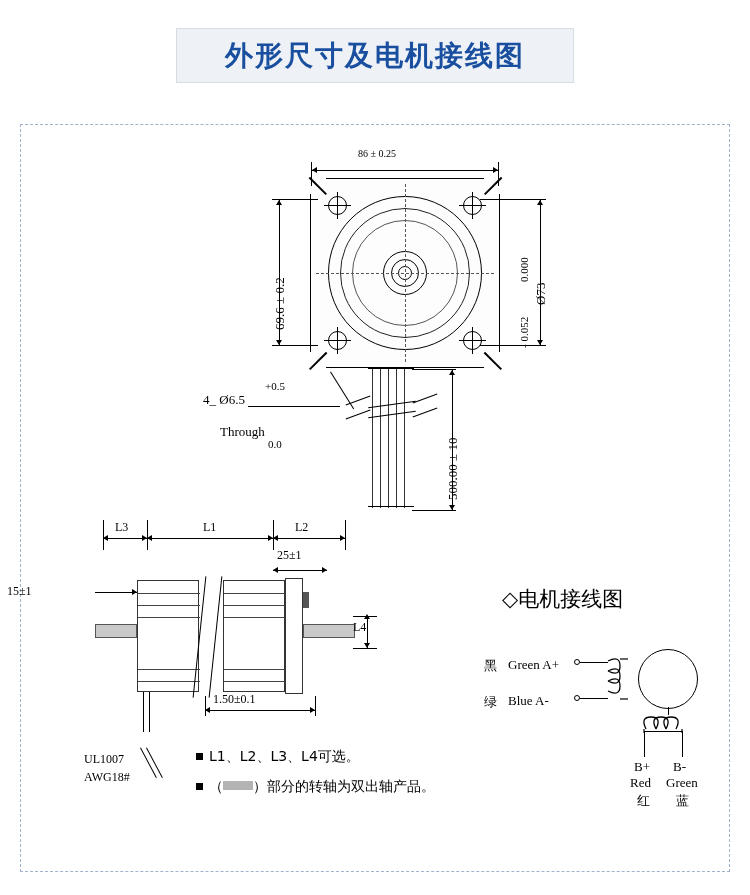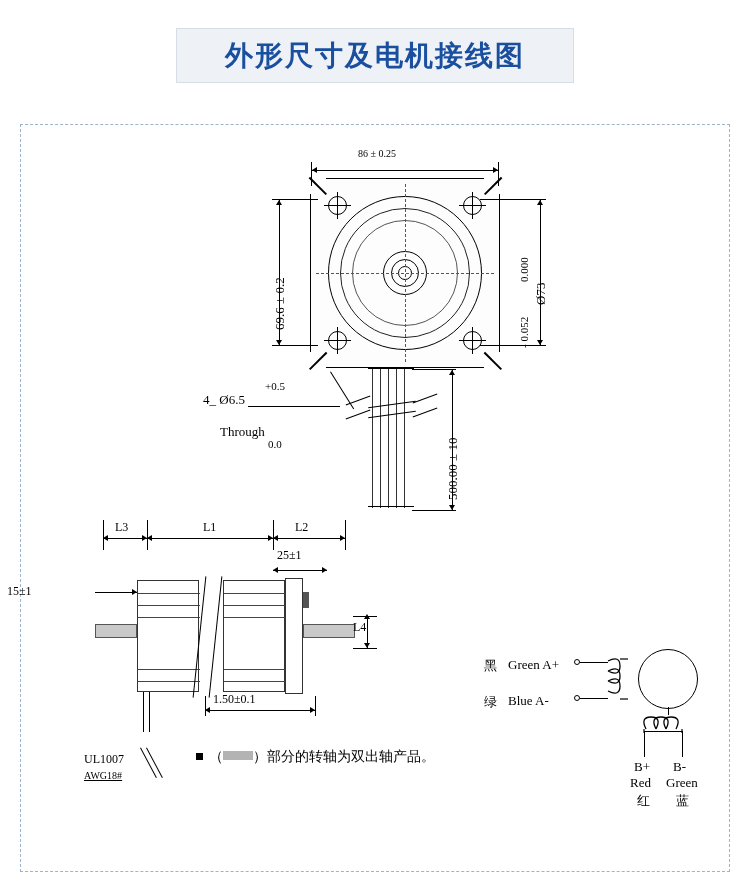--- a/index.html
+++ b/index.html
@@ -302,32 +302,37 @@
   <div class="ah ah-r" style="left:215px;top:187px;"></div>
   <div class="lbl" style="left:118px;top:172px;">1.50±0.1</div>
   <div class="ln vl" style="left:110px;top:176px;height:20px;"></div>
   <div class="ln vl" style="left:220px;top:176px;height:20px;"></div>
 
   <div class="ln vl" style="left:48px;top:172px;height:40px;"></div>
   <div class="ln vl" style="left:54px;top:172px;height:40px;"></div>
 </div>
 
 <div class="lbl" style="left:84px;top:752px;font-size:12px;">UL1007</div>
-<div class="lbl" style="left:84px;top:770px;font-size:10px;text-decoration:underline;">AWG18#</div>
+<div class="lbl" style="left:84px;top:770px;font-size:12px;">AWG18#</div>
 <div class="ln" style="left:140px;top:748px;width:1px;height:34px;transform:rotate(-28deg);transform-origin:top left;"></div>
 <div class="ln" style="left:146px;top:748px;width:1px;height:34px;transform:rotate(-28deg);transform-origin:top left;"></div>
 
 <div class="notes" style="left:196px;top:748px;width:280px;">
+  <div class="note-row">
+    <span class="bullet"></span>
+    <span class="note-txt">L1、L2、L3、L4可选。</span>
+  </div>
   <div class="note-row">
     <span class="bullet"></span>
     <span class="note-txt">（<span class="greybox"></span>）部分的转轴为双出轴产品。</span>
   </div>
 </div>
 
 <div id="wiring">
+  <div class="lbl cjk" style="left:32px;top:0px;font-size:21px;">◇电机接线图</div>
 
   <div class="lbl cjk" style="left:14px;top:72px;font-size:13px;">黑</div>
   <div class="lbl" style="left:38px;top:72px;font-size:13px;">Green A+</div>
   <div class="term" style="left:104px;top:74px;"></div>
   <div class="ln hl" style="left:110px;top:77px;width:28px;"></div>
 
   <div class="lbl cjk" style="left:14px;top:108px;font-size:13px;">绿</div>
   <div class="lbl" style="left:38px;top:108px;font-size:13px;">Blue A-</div>
   <div class="term" style="left:104px;top:110px;"></div>
   <div class="ln hl" style="left:110px;top:113px;width:28px;"></div>

